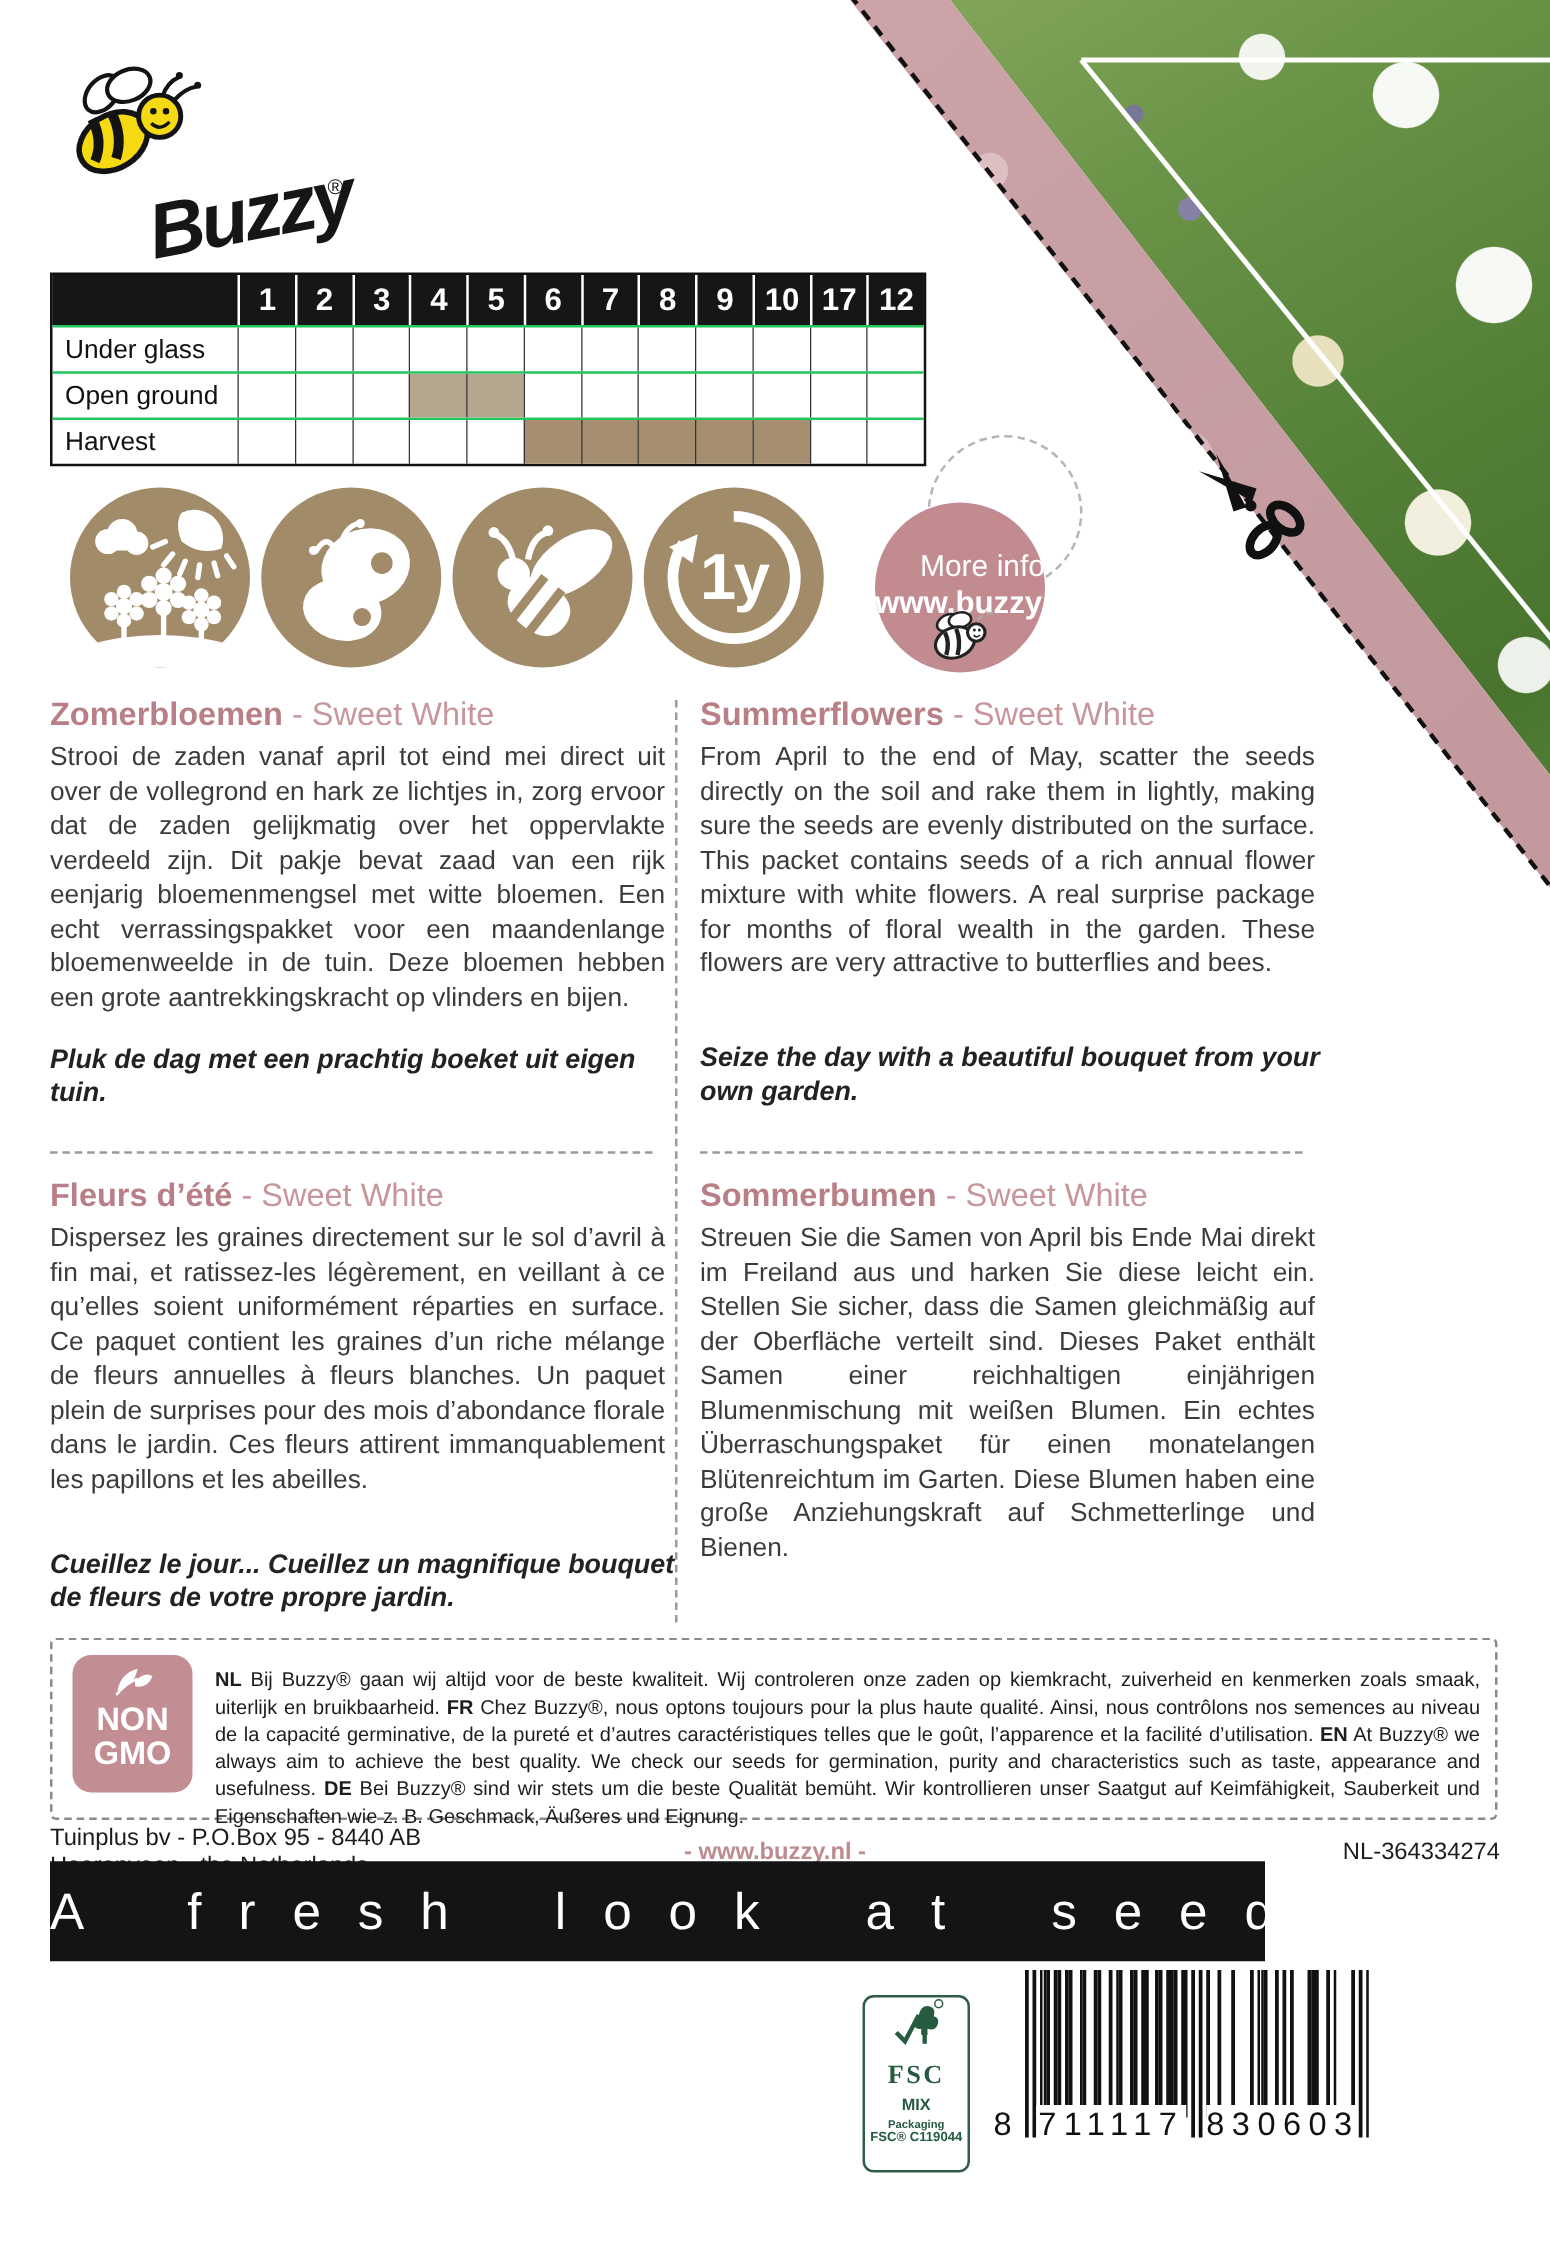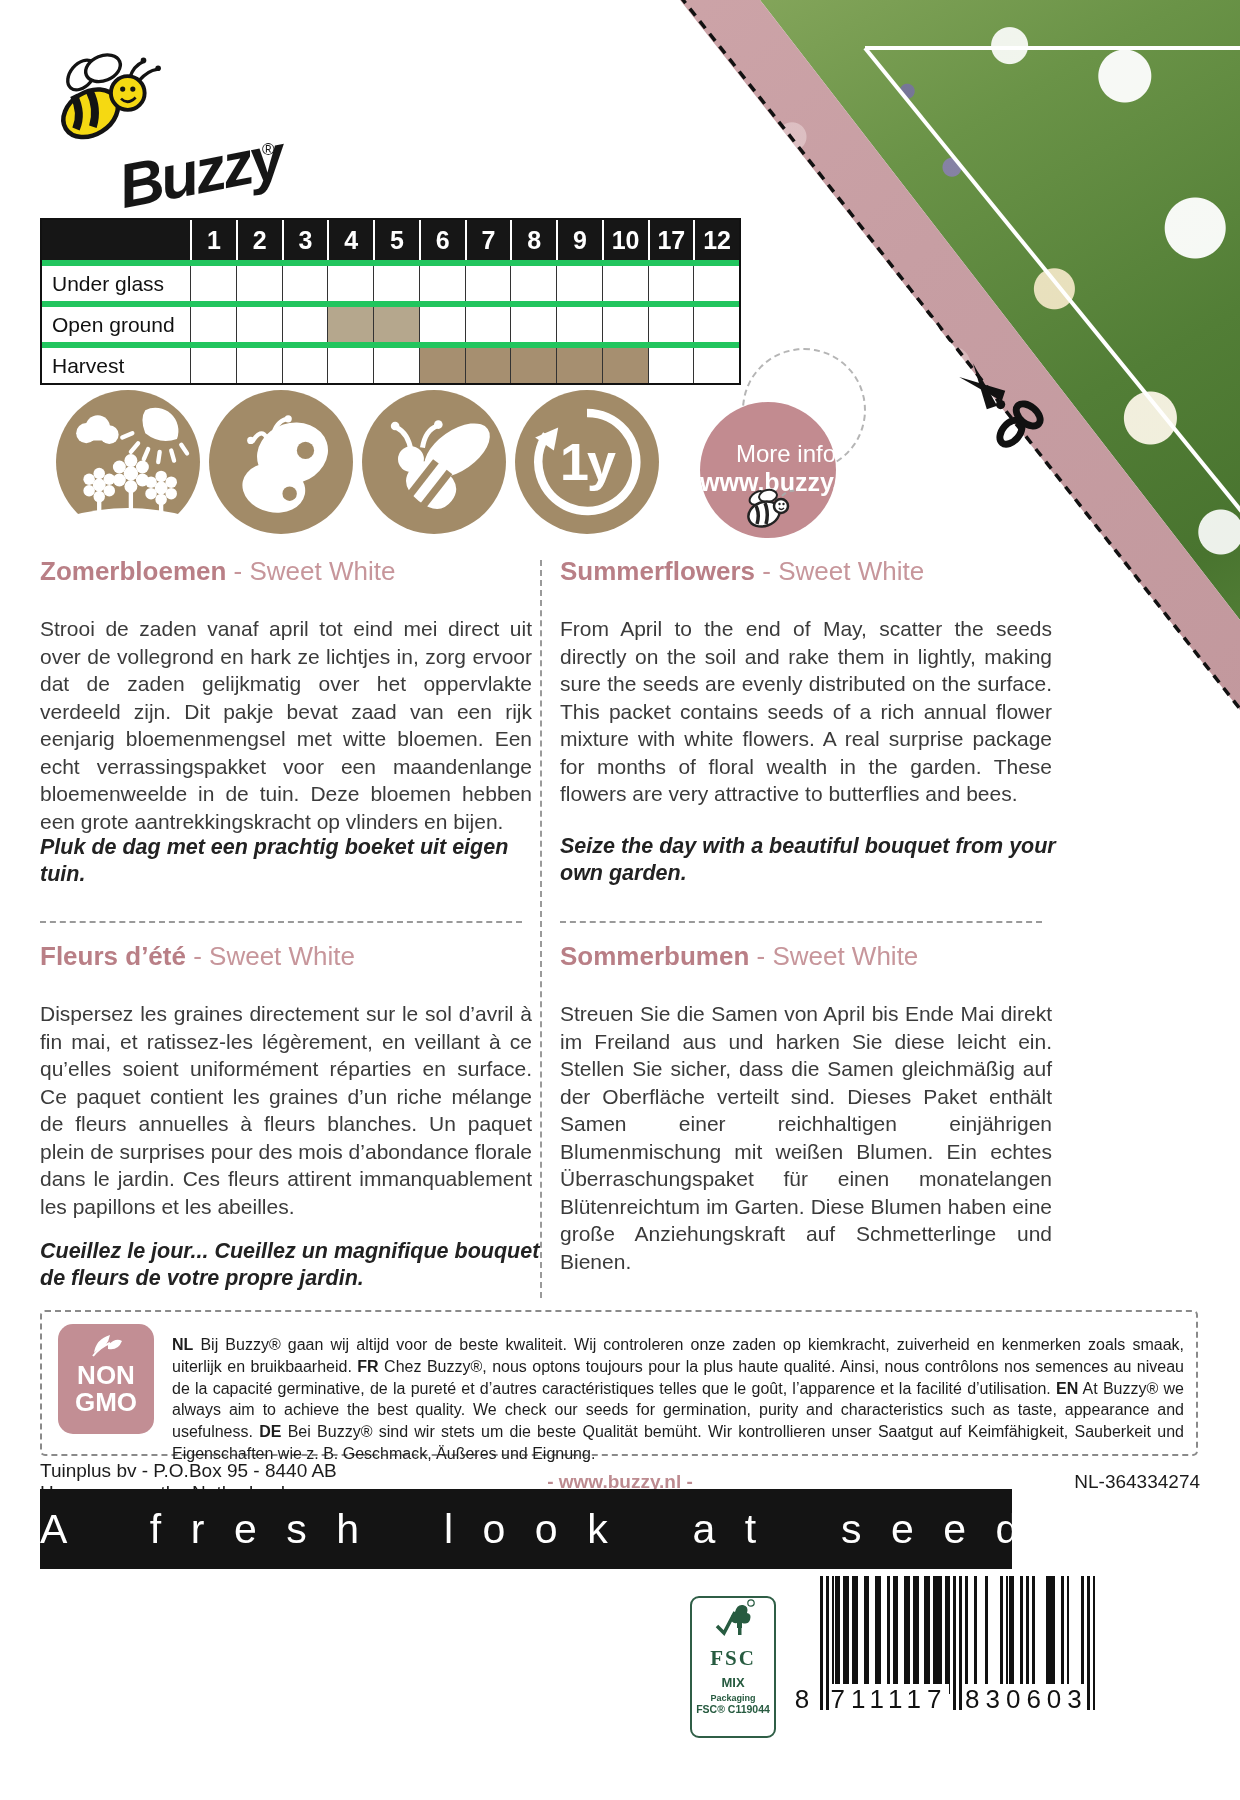--- a/index.html
+++ b/index.html
@@ -37,21 +37,21 @@
        radial-gradient(circle at 55% 48%,rgba(236,216,218,.45) 0 18px,rgba(236,216,218,0) 19px),
        radial-gradient(circle at 75% 72%,rgba(238,221,223,.5) 0 16px,rgba(238,221,223,0) 17px),
        radial-gradient(circle at 45% 80%,rgba(213,178,182,.6) 0 12px,rgba(213,178,182,0) 13px),
        linear-gradient(140deg,#cda4a8 0%,#c79ea3 40%,#c2989d 100%);}
   .corner-svg{position:absolute;left:600px;top:0;width:640px;height:760px;}
   .banner-label{position:absolute;left:744px;top:74px;transform:rotate(51.3deg);transform-origin:left top;
      color:#fff;font-size:31px;font-weight:bold;letter-spacing:5px;white-space:nowrap;}
 
   
   .cal{position:absolute;left:40px;top:218px;width:697px;border:2px solid #111;background:#fff;}
-  .crow{display:flex;height:35px;border-top:6px solid #22c55e;}
+  .crow{display:flex;height:35px;border-top:2px solid #22c55e;}
   .crow.head{height:40px;border-top:none;background:#161616;}
   .clabel{width:148px;box-sizing:border-box;padding-left:10px;display:flex;align-items:center;
           font-size:21px;color:#111;}
   .crow.head .clabel{background:#161616;}
   .ch{width:45.75px;box-sizing:border-box;border-left:2px solid #fff;background:#161616;color:#fff;
       font-size:25px;font-weight:bold;display:flex;align-items:center;justify-content:center;}
   .cc{width:45.75px;box-sizing:border-box;border-left:1px solid #333;}
 
   
   .iconc{position:absolute;width:144px;height:144px;border-radius:50%;background:#a28b68;top:390px;}
@@ -63,21 +63,21 @@
   .moreinfo{position:absolute;left:700px;top:402px;width:136px;height:136px;border-radius:50%;
         background:#c28b90;color:#fff;text-align:right;}
   .moreinfo .l1{margin-top:38px;font-size:24px;}
   .moreinfo .l2{font-size:25px;font-weight:bold;}
   .minibee{position:absolute;left:738px;top:486px;}
 
   
   .sec-title{position:absolute;width:492px;font-size:26px;font-weight:bold;color:#b97f86;}
   .sec-title .sub{font-weight:normal;color:#c7969b;}
   .sec-body{position:absolute;width:492px;font-size:21px;line-height:27.5px;color:#3b3b3b;
-            text-align:justify;margin-top:23px;}
+            text-align:justify;}
   .sec-tagline{position:absolute;width:500px;font-size:21.5px;line-height:27px;font-weight:bold;
             font-style:italic;color:#222;}
   .vdiv{position:absolute;left:540px;top:560px;height:738px;border-left:2px dashed #9a9a9a;width:0;}
   .hdiv{position:absolute;width:482px;border-top:2px dashed #9a9a9a;height:0;}
 
   
   .quality-box{position:absolute;left:40px;top:1310px;width:1158px;height:146px;box-sizing:border-box;
        border:2px dashed #8a8a8a;border-radius:5px;}
   .nongmo{position:absolute;left:16px;top:12px;width:96px;height:110px;border-radius:15px;
        background:#c28e94;color:#fff;text-align:center;font-weight:bold;font-size:26px;line-height:27px;}

